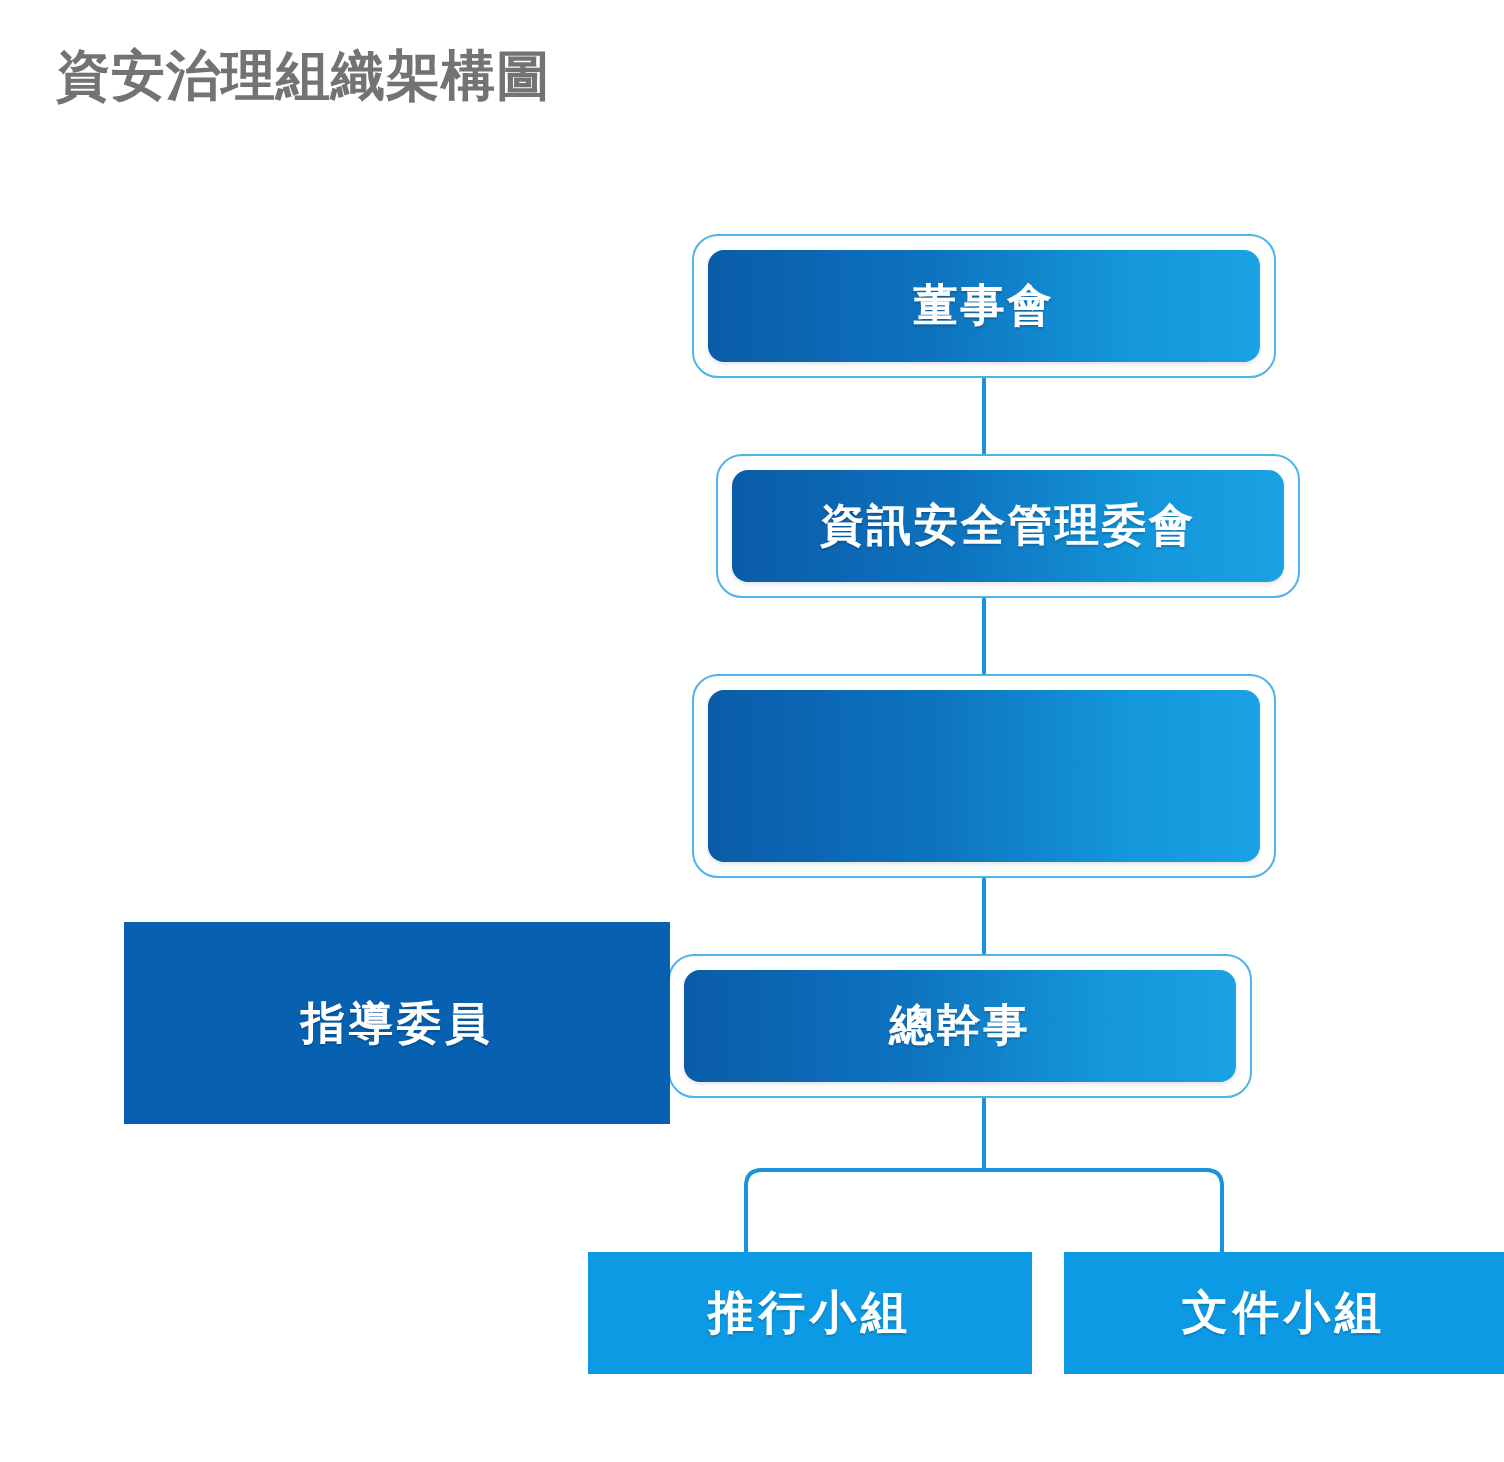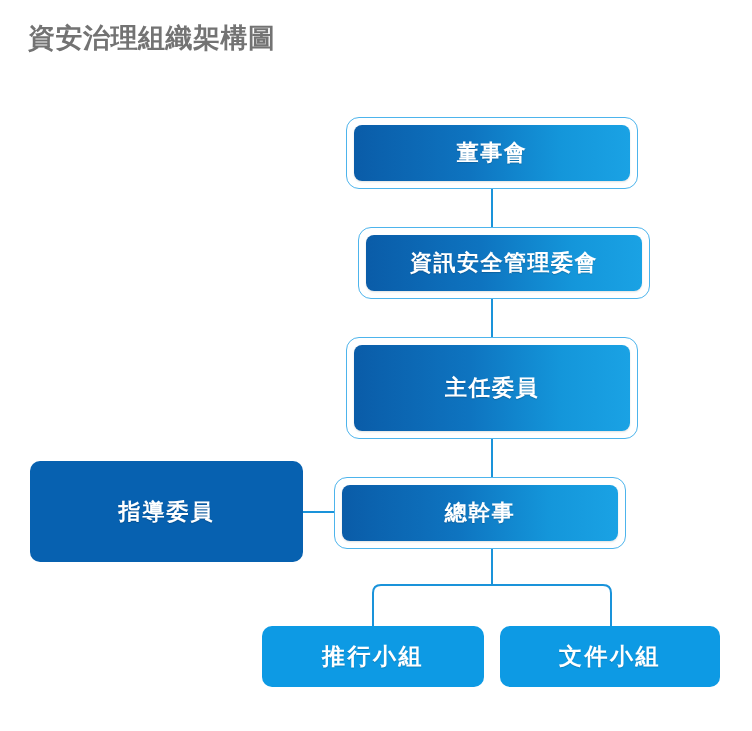--- a/index.html
+++ b/index.html
@@ -73,21 +73,22 @@
     background: linear-gradient(to right, #0a5ca8 0%, #0e74c0 42%, #1496da 75%, #1aa2e4 100%);
     display: flex;
     flex-direction: column;
     align-items: center;
     justify-content: center;
     box-shadow: 0 1px 2px rgba(0,0,0,0.12);
   }
 
   
   .node.flat {
-    border-radius: 10px;
+    border-radius: 0;
+    margin-left: 32px;
   }
   .node.flat.dark   { background: #0761b0; }
   .node.flat.light  { background: #0d9ae4; }
 
   .line-main {
     font-size: 22px;
     font-weight: 700;
     letter-spacing: 1.5px;
     text-shadow: 0 1px 1px rgba(0,0,0,0.18);
   }
@@ -142,21 +143,20 @@
   </div>
 
   <div id="node-committee" class="node ringed">
     <div class="node-fill">
       <div class="line-main">資訊安全管理委會</div>
     </div>
   </div>
 
   <div id="node-chair" class="node ringed">
     <div class="node-fill">
-      <div class="line-main">主任委員</div>
     </div>
   </div>
 
   <div id="node-secretary" class="node ringed">
     <div class="node-fill">
       <div class="line-main">總幹事</div>
     </div>
   </div>
 
   <div id="node-advisory" class="node flat dark">

